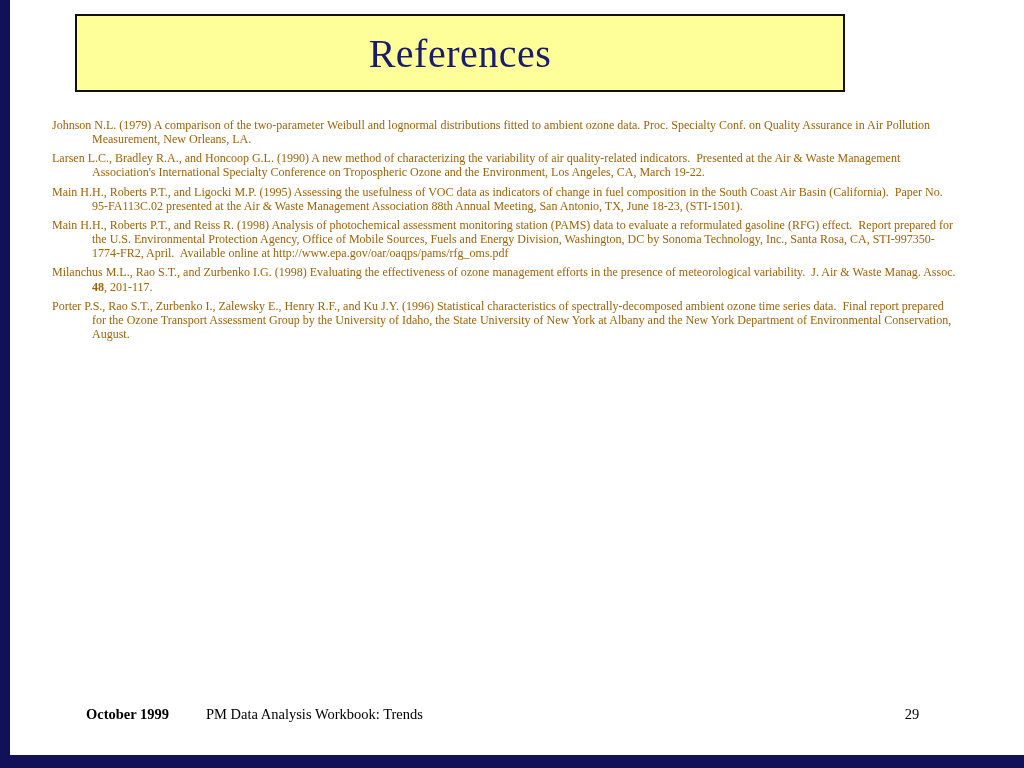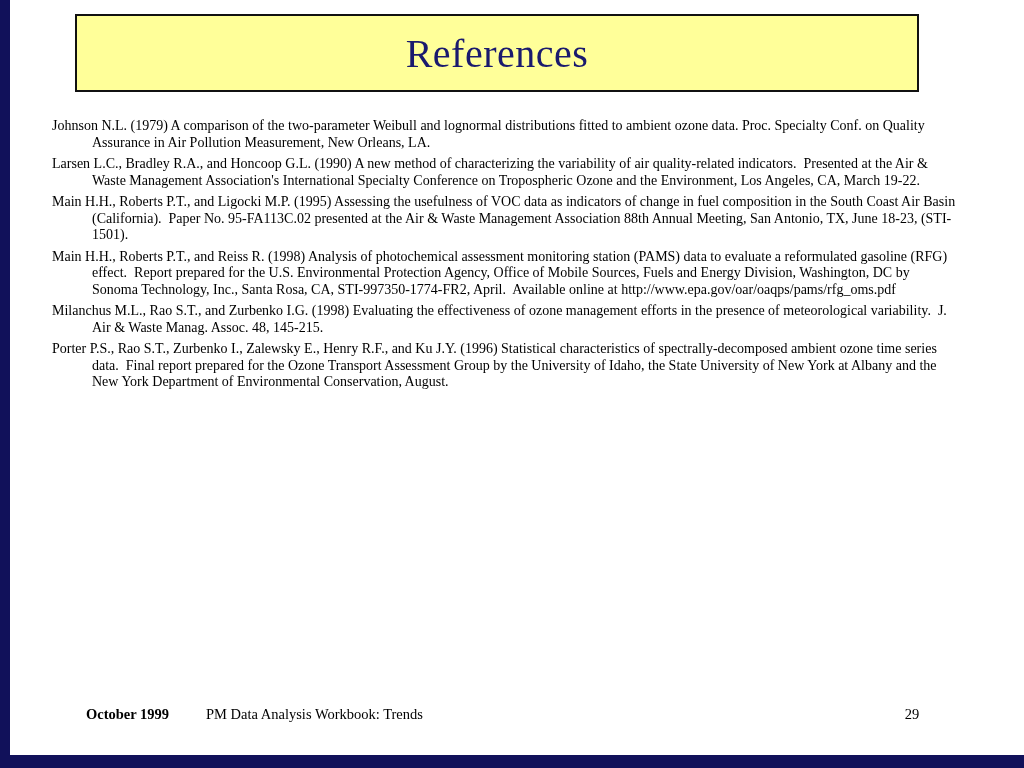--- a/index.html
+++ b/index.html
@@ -17,49 +17,49 @@
     overflow:hidden;
   }
   .slide {
     position:absolute;
     left:10px; top:0; right:0; bottom:13px;
     background:#ffffff;
   }
   .title-box {
     position:absolute;
     left:65px; top:14px;
-    width:844px; height:78px;
+    width:770px; height:78px;
     background:#ffff99;
     border:2px solid #111111;
     display:flex;
     align-items:center;
     justify-content:center;
   }
   .title-box h1 {
     font-size:40px;
     font-weight:normal;
     color:#1a1a6e;
     letter-spacing:0.5px;
     font-family:"Liberation Serif", serif;
   }
   .references {
     position:absolute;
     left:42px; top:118px; right:66px;
   }
   .reference {
-    font-size:14px;
+    font-size:12px;
     line-height:1.18;
-    color:#000000;
+    color:#a16207;
     margin-bottom:5px;
     padding-left:40px;
     text-indent:-40px;
     white-space:pre-wrap;
   }
   .reference .italic { }
-  .reference .bold { font-weight:normal; }
+  .reference .bold { font-weight:bold; }
   .footer {
     position:absolute;
     left:76px; right:92px; bottom:32px;
     display:flex;
     justify-content:space-between;
     align-items:baseline;
     font-size:14.5px;
     color:#000000;
   }
   .footer .center { text-align:left; flex:1; }
@@ -74,21 +74,21 @@
 
     <div class="title-box">
       <h1>References</h1>
     </div>
 
     <div class="references">
         <p class="reference"><span>Johnson N.L. (1979) A comparison of the two-parameter Weibull and lognormal distributions fitted to ambient ozone data. Proc. Specialty Conf. on Quality Assurance in Air Pollution Measurement, New Orleans, LA.</span></p>
         <p class="reference"><span>Larsen L.C., Bradley R.A., and Honcoop G.L. (1990) A new method of characterizing the variability of air quality-related indicators.  Presented at the </span><span class="italic">Air &amp; Waste Management Association's International Specialty Conference on Tropospheric Ozone and the Environment, Los Angeles, CA, March 19-22</span><span>.</span></p>
         <p class="reference"><span>Main H.H., Roberts P.T., and Ligocki M.P. (1995) Assessing the usefulness of VOC data as indicators of change in fuel composition in the South Coast Air Basin (California).  Paper No. 95-FA113C.02 presented at the </span><span class="italic">Air &amp; Waste Management Association 88th Annual Meeting, San Antonio, TX, June 18-23</span><span>, (STI-1501).</span></p>
         <p class="reference"><span>Main H.H., Roberts P.T., and Reiss R. (1998) Analysis of photochemical assessment monitoring station (PAMS) data to evaluate a reformulated gasoline (RFG) effect.  Report prepared for the U.S. Environmental Protection Agency, Office of Mobile Sources, Fuels and Energy Division, Washington, DC by Sonoma Technology, Inc., Santa Rosa, CA, STI-997350-1774-FR2, April.  Available online at http://www.epa.gov/oar/oaqps/pams/rfg_oms.pdf</span></p>
-        <p class="reference"><span>Milanchus M.L., Rao S.T., and Zurbenko I.G. (1998) Evaluating the effectiveness of ozone management efforts in the presence of meteorological variability.  </span><span class="italic">J. Air &amp; Waste Manag. Assoc</span><span>. </span><span class="bold">48</span><span>, 145-215.</span></p>
+        <p class="reference"><span>Milanchus M.L., Rao S.T., and Zurbenko I.G. (1998) Evaluating the effectiveness of ozone management efforts in the presence of meteorological variability.  </span><span class="italic">J. Air &amp; Waste Manag. Assoc</span><span>. </span><span class="bold">48</span><span>, 201-117.</span></p>
         <p class="reference"><span>Porter P.S., Rao S.T., Zurbenko I., Zalewsky E., Henry R.F., and Ku J.Y. (1996) Statistical characteristics of spectrally-decomposed ambient ozone time series data.  Final report prepared for the Ozone Transport Assessment Group by the University of Idaho, the State University of New York at Albany and the New York Department of Environmental Conservation, August.</span></p>
       </div>
 
     <div class="footer">
       <span class="left">October 1999</span>
       <span class="center">PM Data Analysis Workbook: Trends</span>
       <span class="right">29</span>
     </div>
 
   </div>

